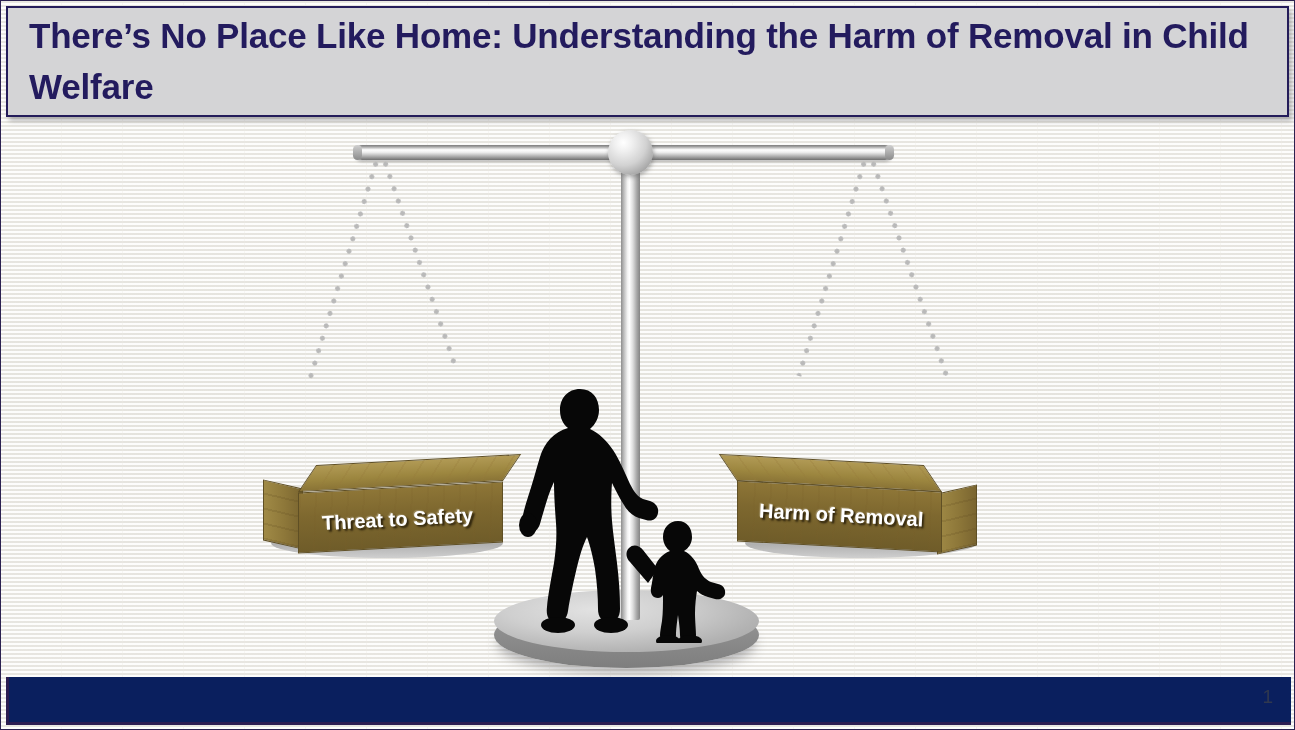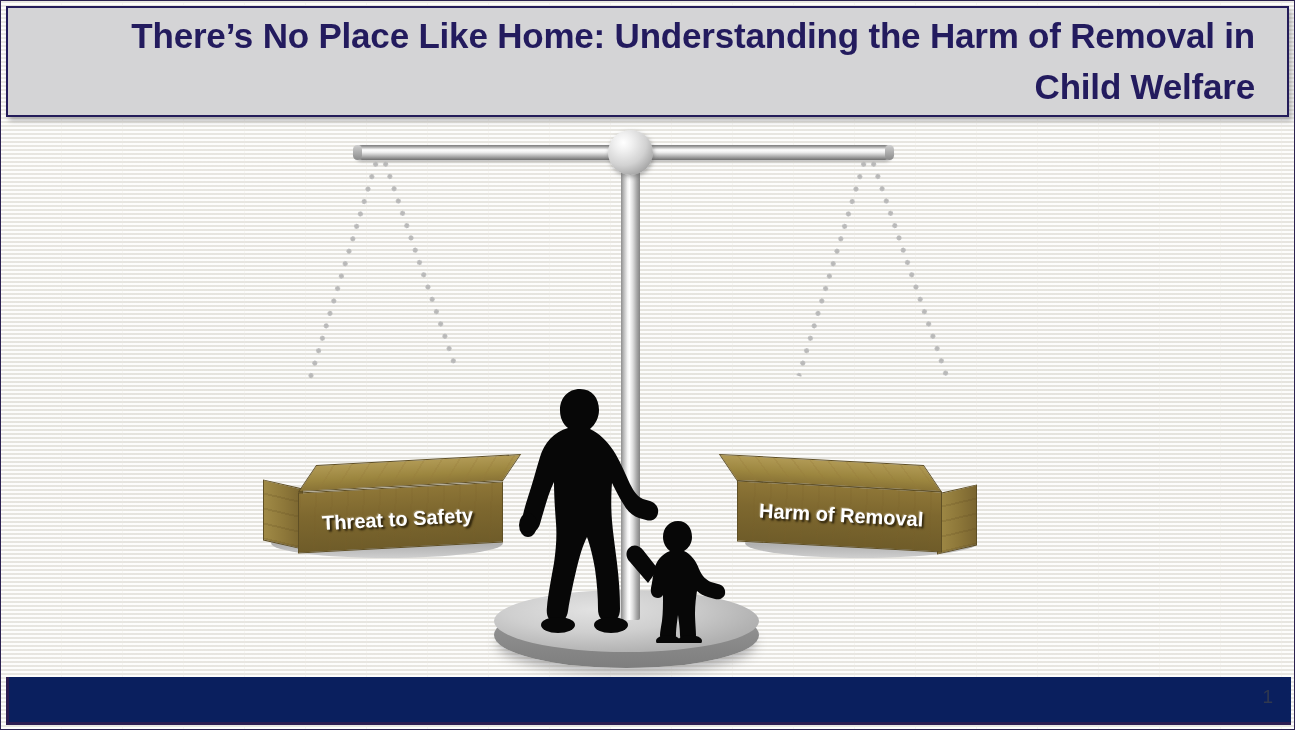--- a/index.html
+++ b/index.html
@@ -67,23 +67,23 @@
     display: flex;
     align-items: center;
     justify-content: center;
     z-index: 5;
   }
   #title-text {
     color: #231b5e;
     font-size: 35px;
     font-weight: bold;
     line-height: 1.45;
-    text-align: right;
+    text-align: left;
     letter-spacing: -0.2px;
-    padding: 0 32px;
+    padding: 0 21px;
     font-family: "Liberation Sans", sans-serif;
   }
 
   
   #scale {
     position: absolute;
     left: 0;
     top: 117px;
     width: 1295px;
     height: 561px;

